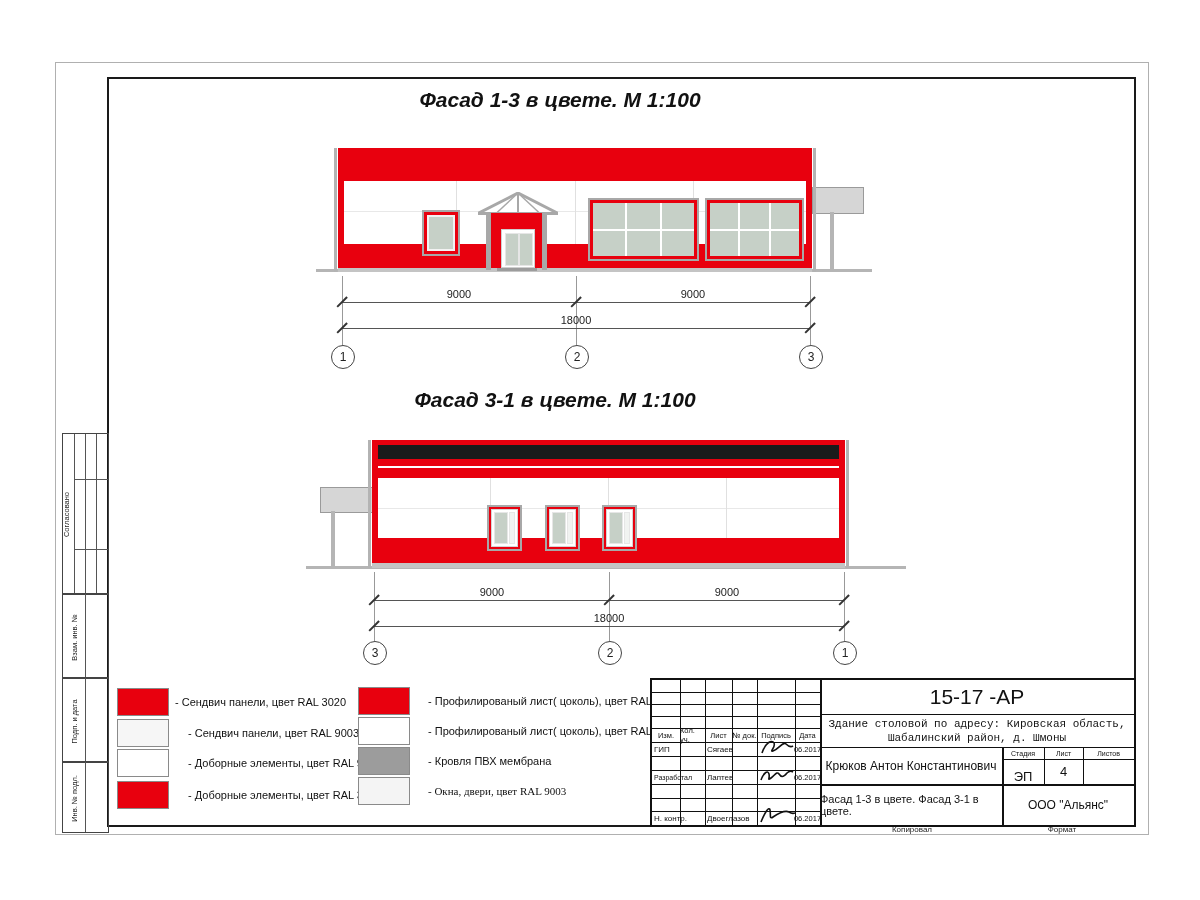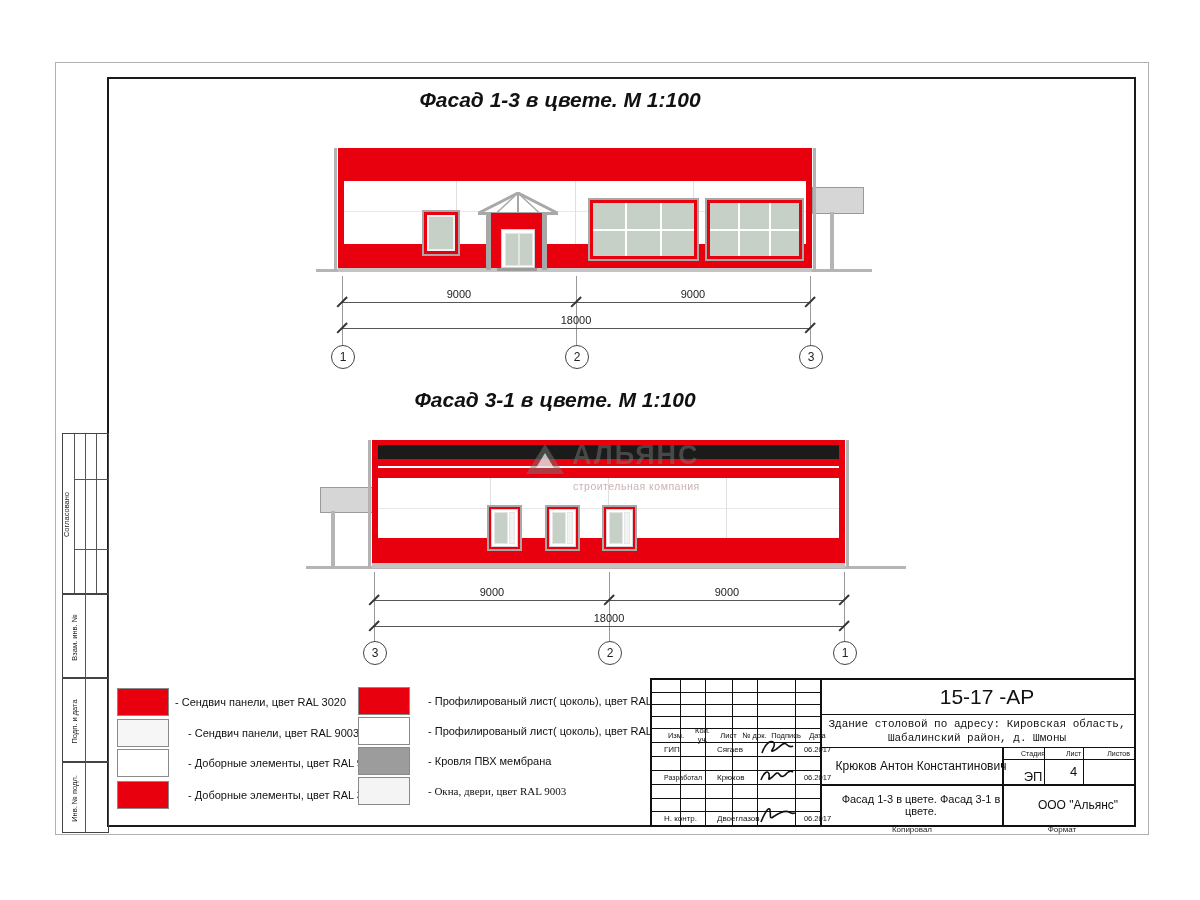--- a/index.html
+++ b/index.html
@@ -11,21 +11,21 @@
   .ctr{display:flex;align-items:center;justify-content:center;text-align:center;}
   .dimtxt{font-size:11px;color:#222;text-align:center;}
   .axis-circle{position:absolute;width:22px;height:22px;border:1.3px solid #444;border-radius:50%;
                background:#fff;font-size:12px;display:flex;align-items:center;justify-content:center;color:#222;}
   .tick{position:absolute;width:14px;height:1.6px;background:#333;transform:rotate(-45deg);}
   .red{background:#e8000e;}
   .sw{position:absolute;width:50px;height:26px;border:1px solid #8a8a8a;}
   .legend-label{position:absolute;font-size:11px;color:#111;white-space:nowrap;}
   .facade-title{position:absolute;font-size:21px;font-style:italic;font-weight:bold;
                 text-align:center;color:#111;}
-  .stamp-txt{position:absolute;font-size:8px;color:#111;display:flex;align-items:center;justify-content:center;text-align:center;margin-left:10px;}
+  .stamp-txt{position:absolute;font-size:8px;color:#111;display:flex;align-items:center;justify-content:center;}
   .vlabel{position:absolute;font-size:7.5px;color:#222;transform:rotate(-90deg);transform-origin:center;white-space:nowrap;}
   .glassgrid{position:absolute;display:grid;gap:2px;background:#fff;}
   .glass{background:#c6d0c7;}
   .joint-v{position:absolute;width:1px;background:#e0e0e0;}
   .joint-h{position:absolute;height:1px;background:#e8e8e8;}
   .wm{color:rgba(118,118,118,0.5);}
 </style>
 </head>
 <body>
 
@@ -188,28 +188,20 @@
       </div>
     </div>
     <div class="abs" style="left:230px;top:65px;width:31px;height:42px;border:2px solid #a8a8a8;background:#e8000e;">
       <div class="abs" style="left:2px;top:2px;right:2px;bottom:2px;background:#fff;border:1px solid #d5d5d5;">
         <div class="abs glass" style="left:2px;top:2px;width:12px;bottom:2px;border:1px solid #e6e6e6;"></div>
         <div class="abs" style="left:17px;top:2px;right:2px;bottom:2px;background:#f1f3f1;border:1px solid #e6e6e6;"></div>
       </div>
     </div>
   </div>
 
-  <div class="abs" style="left:520px;top:438px;width:320px;height:62px;pointer-events:none;">
-    <svg class="abs" style="left:6px;top:6px;" width="38" height="30" viewBox="0 0 38 30">
-      <polygon points="19,0 38,30 0,30" fill="rgba(118,118,118,0.5)"></polygon>
-      <polygon points="19,9 28,24 10,24" fill="rgba(255,255,255,0.65)"></polygon>
-    </svg>
-    <div class="abs wm" style="left:52px;top:2px;font-size:27px;font-weight:bold;letter-spacing:2px;">АЛЬЯНС</div>
-    <div class="abs" style="left:53px;top:42px;font-size:10.5px;letter-spacing:0.5px;color:rgba(165,125,125,0.6);">строительная компания</div>
-  </div>
 
   <div class="abs" style="left:0;top:0;">
     <div class="line" style="left:374px;top:572px;width:1px;height:69px;background:#999;"></div>
     <div class="line" style="left:609px;top:572px;width:1px;height:69px;background:#999;"></div>
     <div class="line" style="left:844px;top:572px;width:1px;height:69px;background:#999;"></div>
 
     <div class="line" style="left:374px;top:600px;width:470px;height:1px;"></div>
     <div class="tick" style="left:367px;top:599px;"></div>
     <div class="tick" style="left:602px;top:599px;"></div>
     <div class="tick" style="left:837px;top:599px;"></div>
@@ -275,21 +267,21 @@
     <div class="stamp-txt" style="left:143px;top:48px;width:25px;height:14px;font-size:7.5px;">Дата</div>
 
     <div class="stamp-txt" style="left:2px;top:62px;width:50px;height:14px;justify-content:flex-start;">ГИП</div>
     <div class="stamp-txt" style="left:55px;top:62px;width:50px;height:14px;justify-content:flex-start;">Сягаев</div>
     <svg class="abs" style="left:107px;top:56px;" width="36" height="22" viewBox="0 0 36 22">
       <path d="M3,17 C6,7 13,3 15,7 C17,11 10,16 14,15 C20,13 24,5 27,8 C29,10 31,12 34,10" fill="none" stroke="#111" stroke-width="1.6"></path>
     </svg>
     <div class="stamp-txt" style="left:143px;top:62px;width:25px;height:14px;font-size:7.5px;">06.2017</div>
 
     <div class="stamp-txt" style="left:2px;top:90px;width:50px;height:14px;justify-content:flex-start;font-size:7px;">Разработал</div>
-    <div class="stamp-txt" style="left:55px;top:90px;width:50px;height:14px;justify-content:flex-start;">Крюков</div>
+    <div class="stamp-txt" style="left:55px;top:90px;width:50px;height:14px;justify-content:flex-start;">Лаптев</div>
     <svg class="abs" style="left:107px;top:84px;" width="36" height="22" viewBox="0 0 36 22">
       <path d="M2,16 C5,8 9,6 10,10 C11,14 8,17 12,14 C16,11 18,7 20,10 C22,13 24,14 28,9 C31,6 34,8 34,8" fill="none" stroke="#111" stroke-width="1.6"></path>
     </svg>
     <div class="stamp-txt" style="left:143px;top:90px;width:25px;height:14px;font-size:7.5px;">06.2017</div>
 
     <div class="stamp-txt" style="left:2px;top:131px;width:50px;height:14px;justify-content:flex-start;">Н. контр.</div>
     <div class="stamp-txt" style="left:55px;top:131px;width:52px;height:14px;justify-content:flex-start;">Двоеглазов</div>
     <svg class="abs" style="left:105px;top:122px;" width="40" height="24" viewBox="0 0 40 24">
       <path d="M4,20 C8,10 12,4 13,8 C14,12 12,18 16,15 C22,11 28,8 32,10 C35,12 38,11 38,11" fill="none" stroke="#111" stroke-width="1.6"></path>
     </svg>

